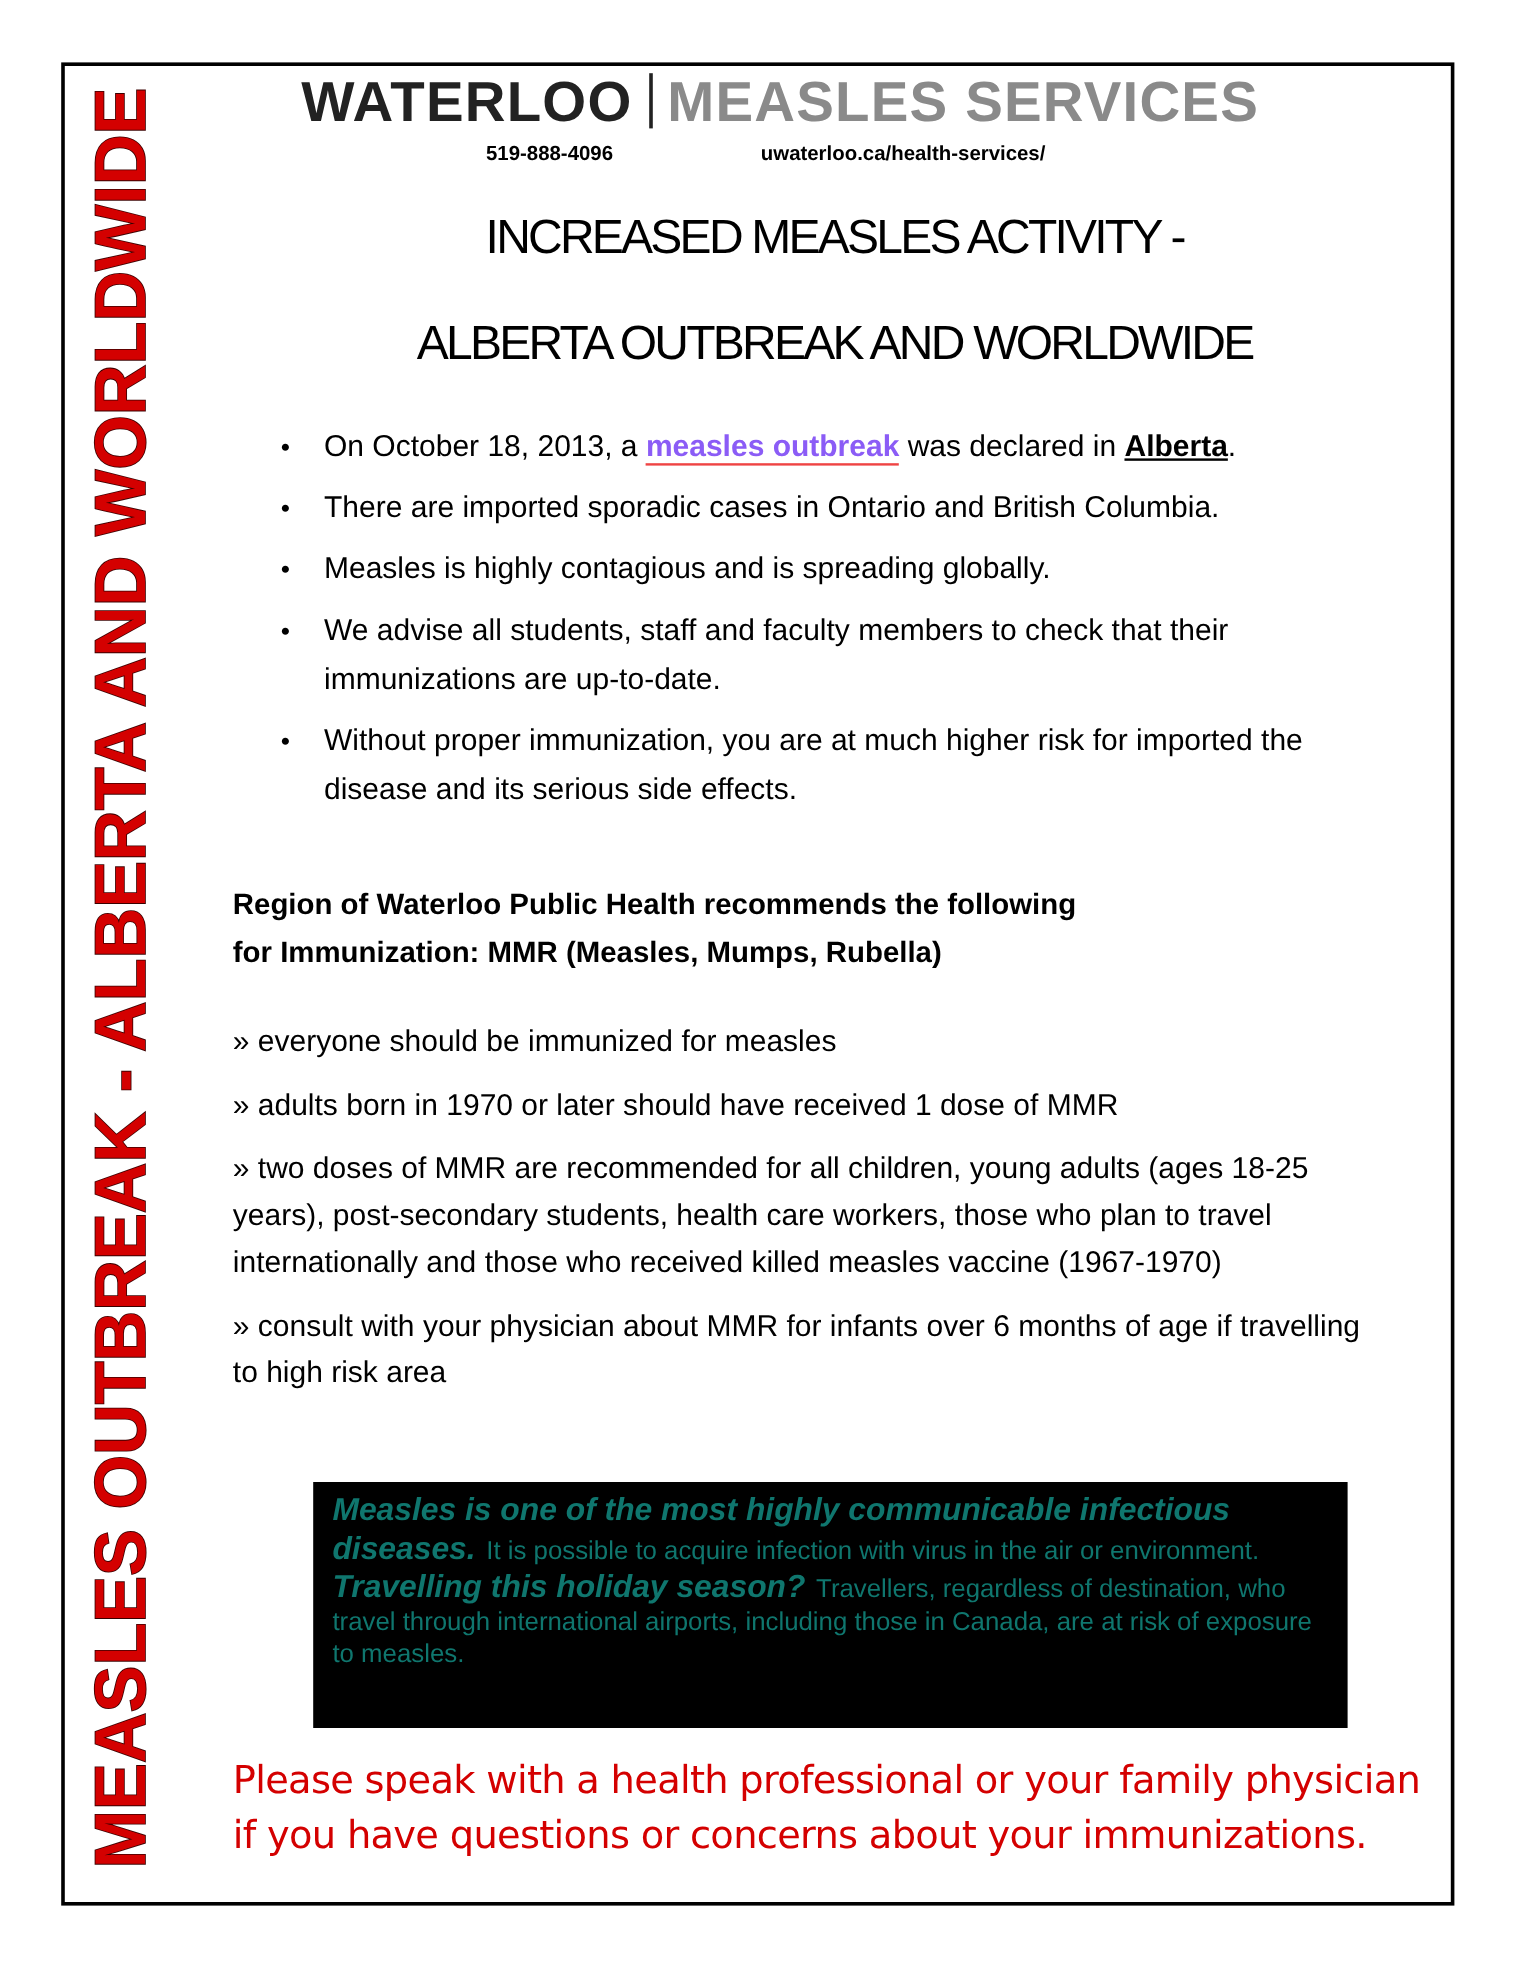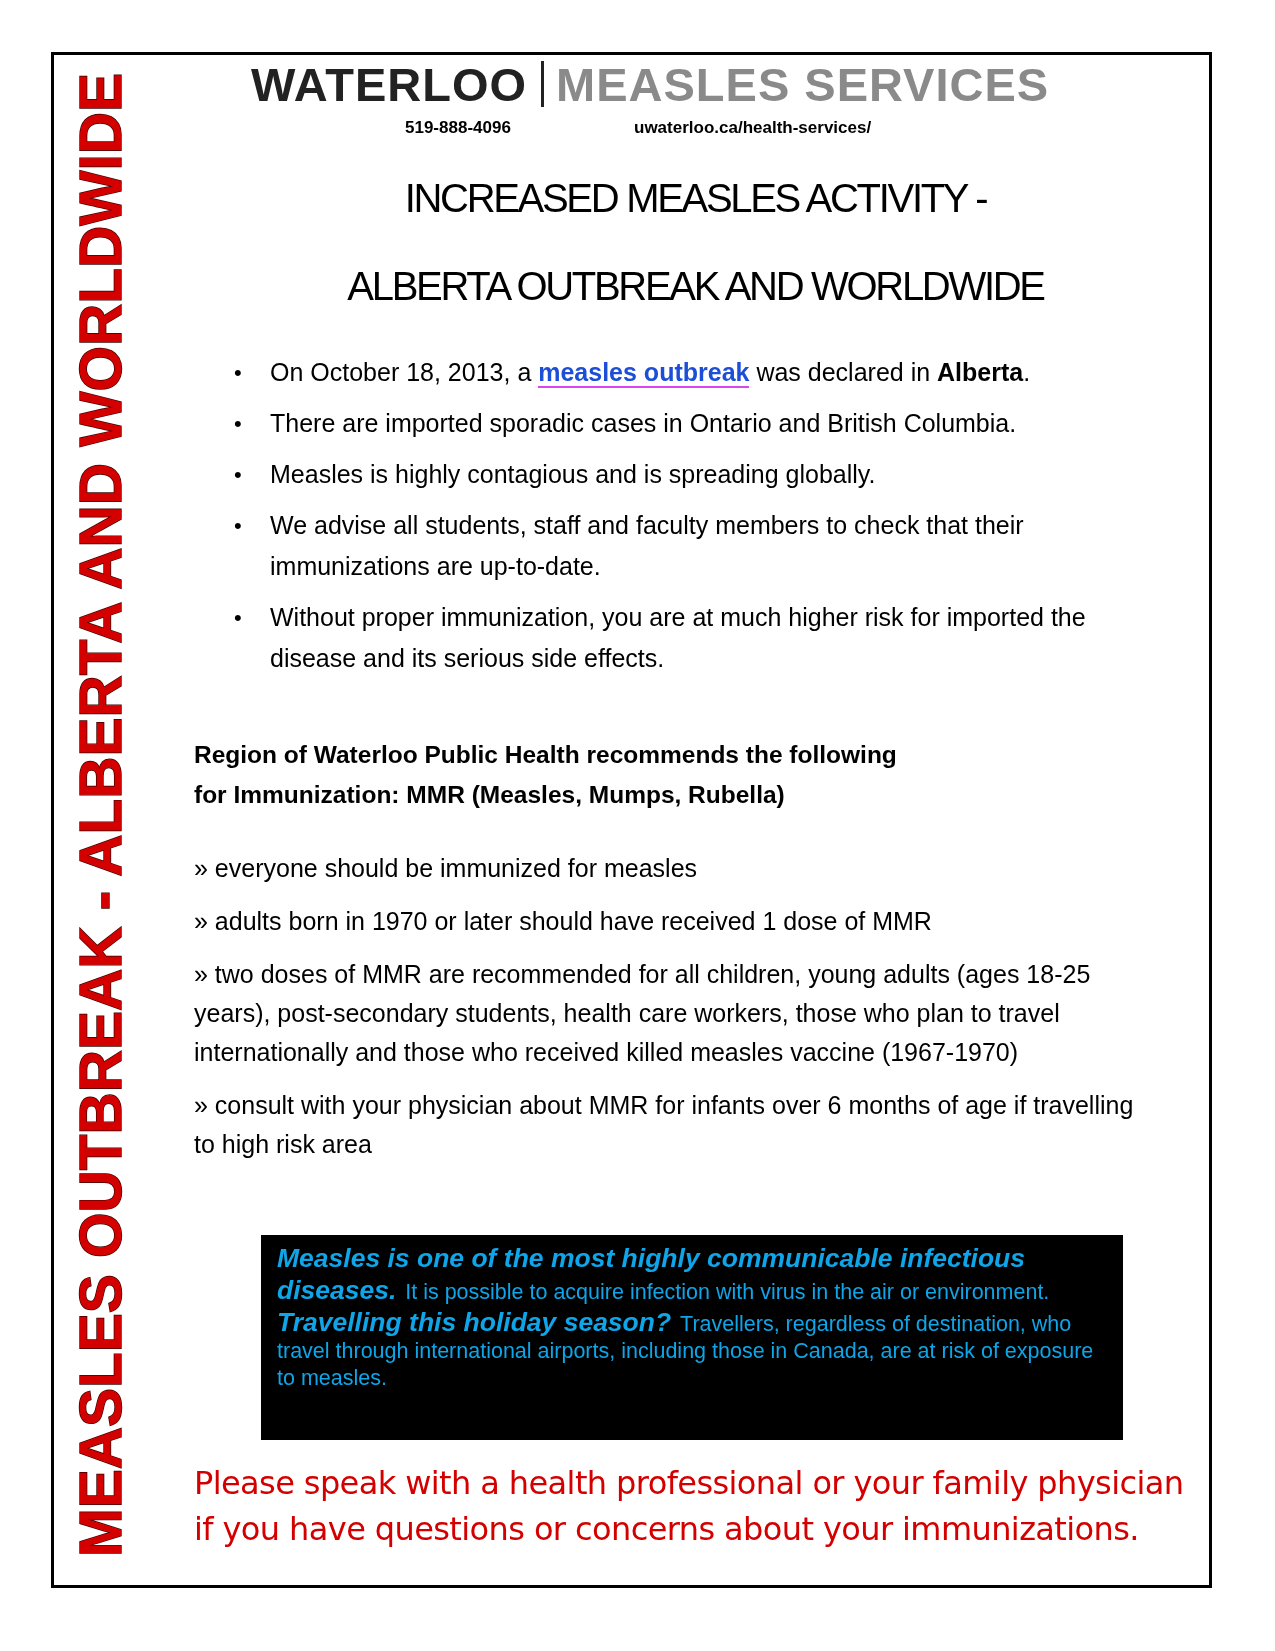--- a/index.html
+++ b/index.html
@@ -25,30 +25,30 @@
   .contact.url { left: 634px; }
 
   .title { position: absolute; left: 0; width: 1275px; text-align: center; padding-left: 116px; box-sizing: border-box;
            font-size: 40px; letter-spacing: -2.3px; color: #000; }
   .title.t1 { top: 176px; }
   .title.t2 { top: 244px; margin-top: 20px; }
 
   .bullets { position: absolute; left: 234px; top: 352px; width: 950px; margin: 0; padding: 0; list-style: none; }
   .bullets li { position: relative; padding-left: 36px; font-size: 25px; line-height: 41px; margin-bottom: 10px; }
   .bullets li .dot { position: absolute; left: 0; top: 0; font-size: 22px; }
-  .bullets a { color: #1d4ed8; font-weight: 700; text-decoration: none; border-bottom: 2px solid #d946ef; }
-  .bullets b { font-weight: 700; }
+  .bullets a { color: #8b5cf6; font-weight: 700; text-decoration: none; border-bottom: 2px solid #ef4444; }
+  .bullets b { font-weight: 700; text-decoration: underline; }
 
   .rec-heading { position: absolute; left: 194px; top: 735px; width: 900px; font-weight: 700; font-size: 24.5px; line-height: 40px; }
 
   .mmr { position: absolute; left: 194px; top: 849px; width: 1000px; }
   .mmr p { margin: 0 0 14px 0; font-size: 25px; line-height: 39px; }
 
   .callout { position: absolute; left: 261px; top: 1235px; width: 862px; height: 205px; background: #000;
-             color: #0ea5e9; box-sizing: border-box; padding: 7px 16px 0 16px; }
+             color: #0f766e; box-sizing: border-box; padding: 7px 16px 0 16px; }
   .callout .hl { font-weight: 700; font-style: italic; font-size: 26.5px; line-height: 32px; }
   .callout .sm { font-size: 21.5px; line-height: 27px; }
   .callout .para { margin: 0; }
 
   .footer-note { position: absolute; left: 194px; top: 1460px; width: 1010px; color: #d40000;
                  font-family: "DejaVu Sans", sans-serif; font-size: 32px; line-height: 46px; letter-spacing: -0.6px; }
 </style>
 </head>
 <body>
 

